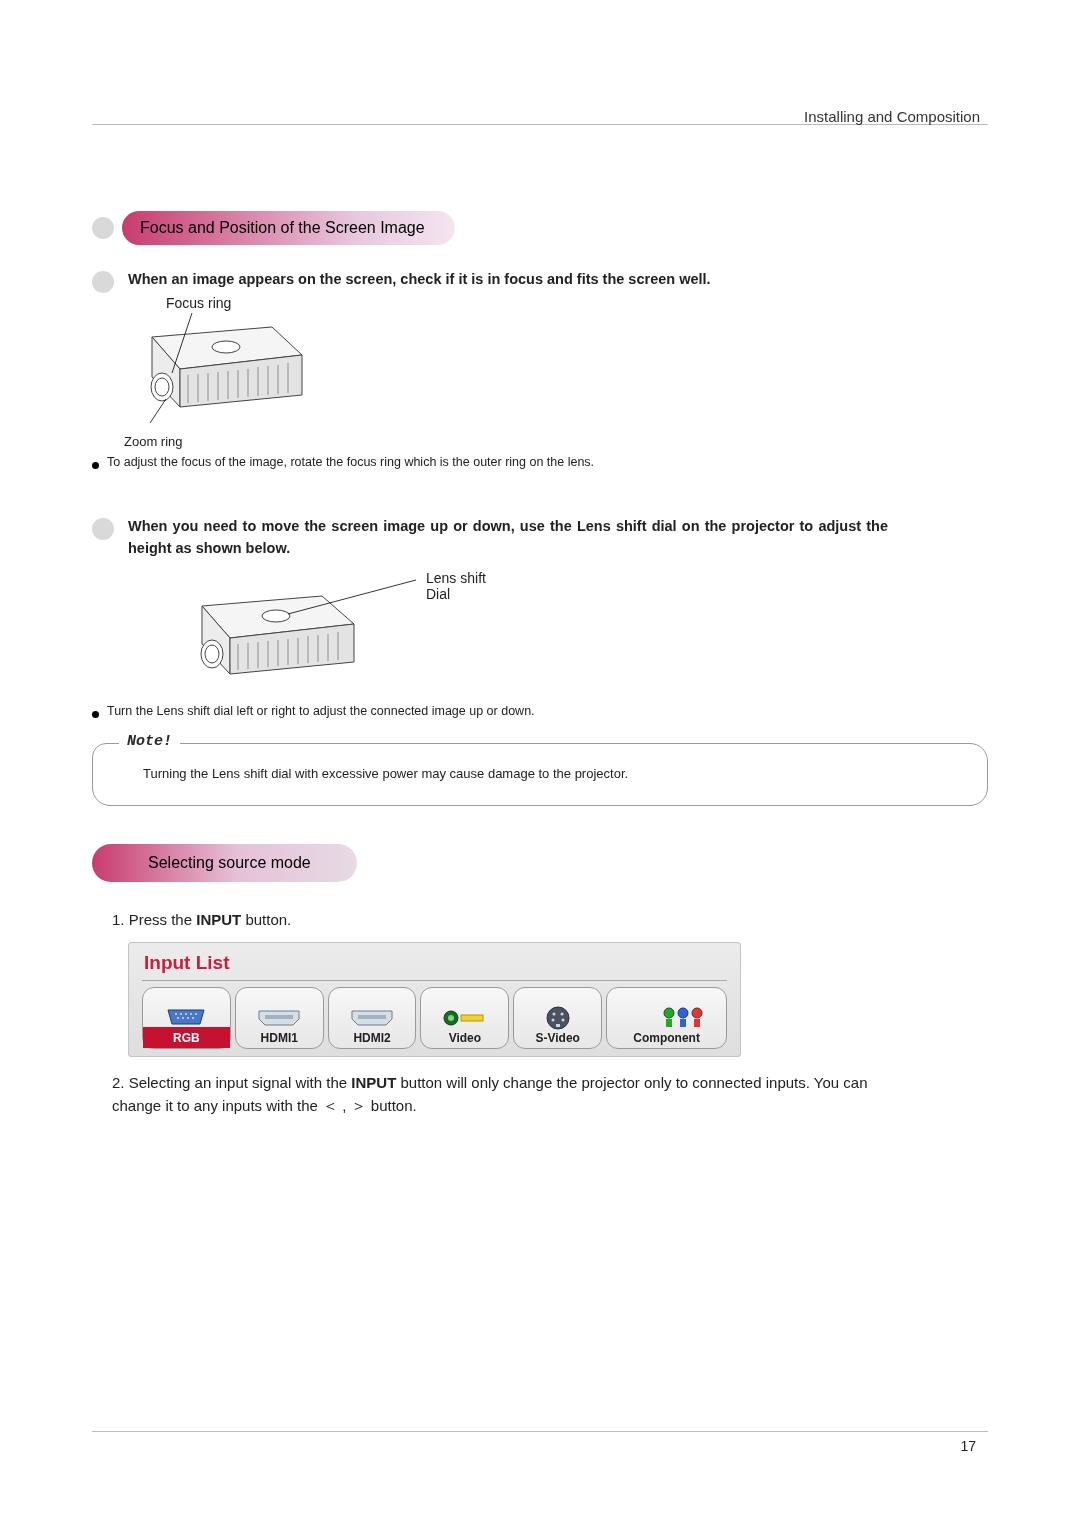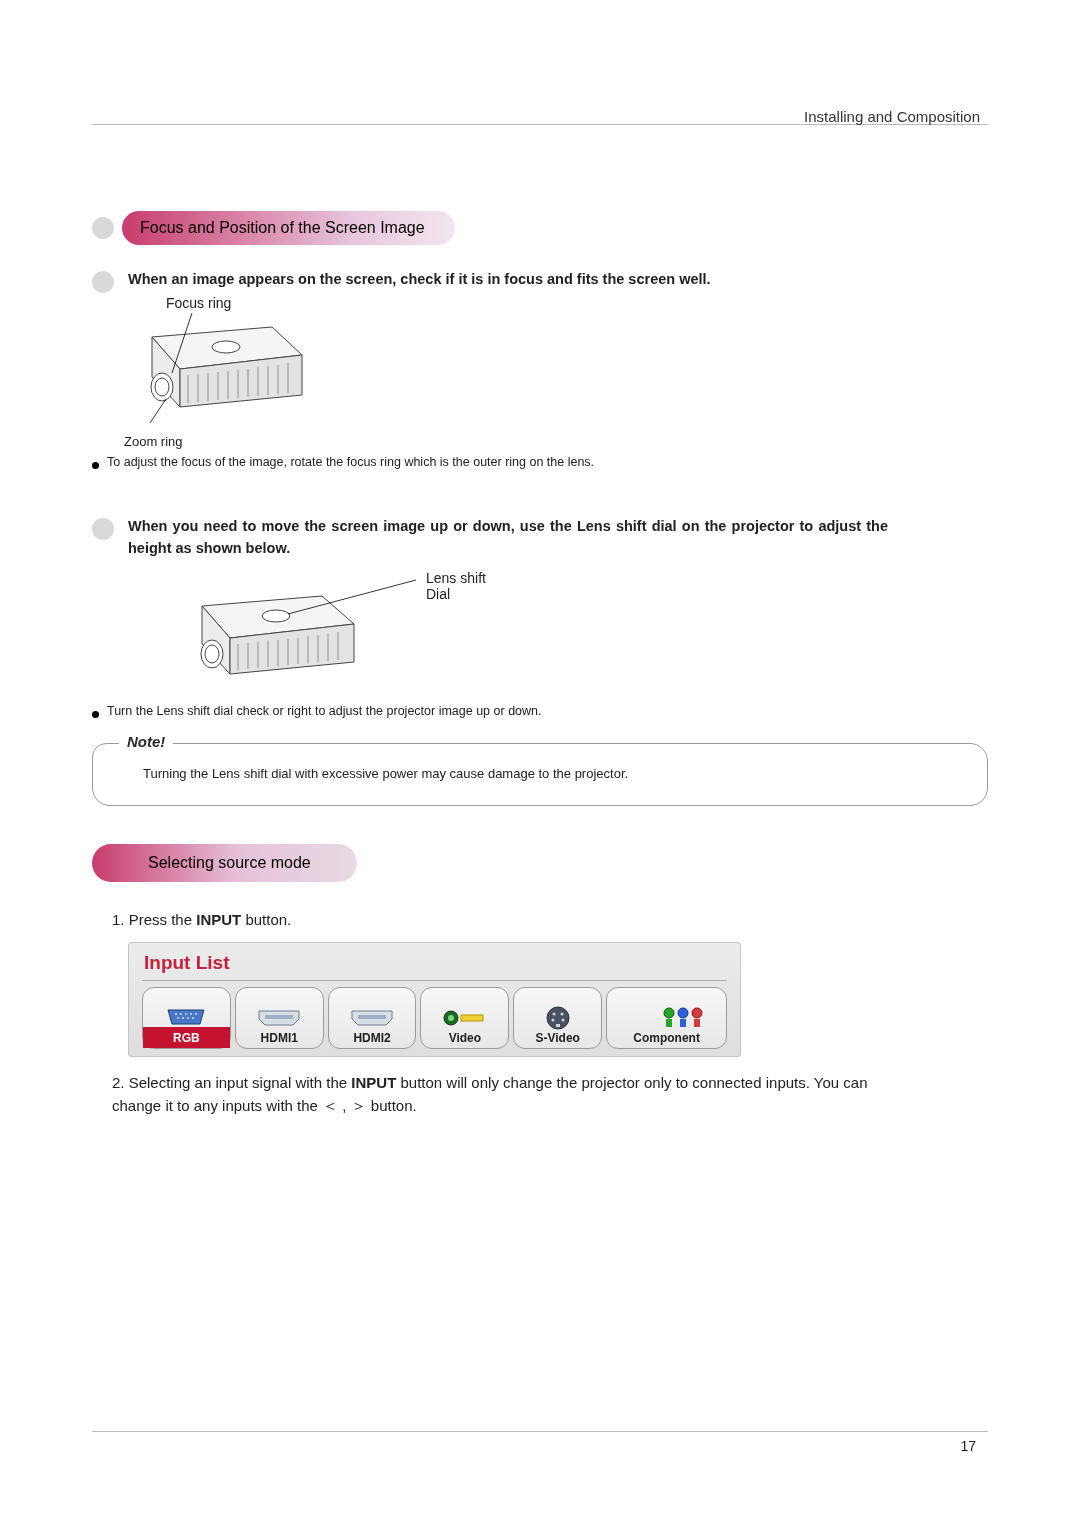--- a/index.html
+++ b/index.html
@@ -98,21 +98,21 @@
     position: relative;
     margin-top: 22px;
     padding: 22px 26px 24px 50px;
   }
   .note-tab {
     position: absolute;
     top: -11px;
     left: 26px;
     background: #fff;
     padding: 0 8px;
-    font-family: Liberation Sans, sans-serif;
+    font-family: Liberation Mono, monospace;
     font-style: italic;
     font-weight: bold;
     color: #2a2a2a;
     font-size: 15px;
   }
   .note-text { font-size: 13px; }
   .step {
     font-size: 15px;
     line-height: 1.55;
     margin: 4px 0 10px 20px;
@@ -310,21 +310,21 @@
           <ellipse cx="40" cy="88" rx="11" ry="14" fill="#fff"></ellipse>
           <ellipse cx="40" cy="88" rx="7" ry="9" fill="#fff"></ellipse>
         </g>
         <line x1="244" y1="14" x2="116" y2="48" stroke="#000" stroke-width="0.8"></line>
       </svg>
     </div>
 
     <div class="small-bullets">
       <div class="sb-row">
           <div class="sb-dot"></div>
-          <div>Turn the Lens shift dial check or right to adjust the projector image up or down.</div>
+          <div>Turn the Lens shift dial left or right to adjust the connected image up or down.</div>
         </div>
     </div>
 
     
     <div class="note-box">
       <div class="note-tab">Note!</div>
       <div class="note-text">Turning the Lens shift dial with excessive power may cause damage to the projector.</div>
     </div>
 
     

